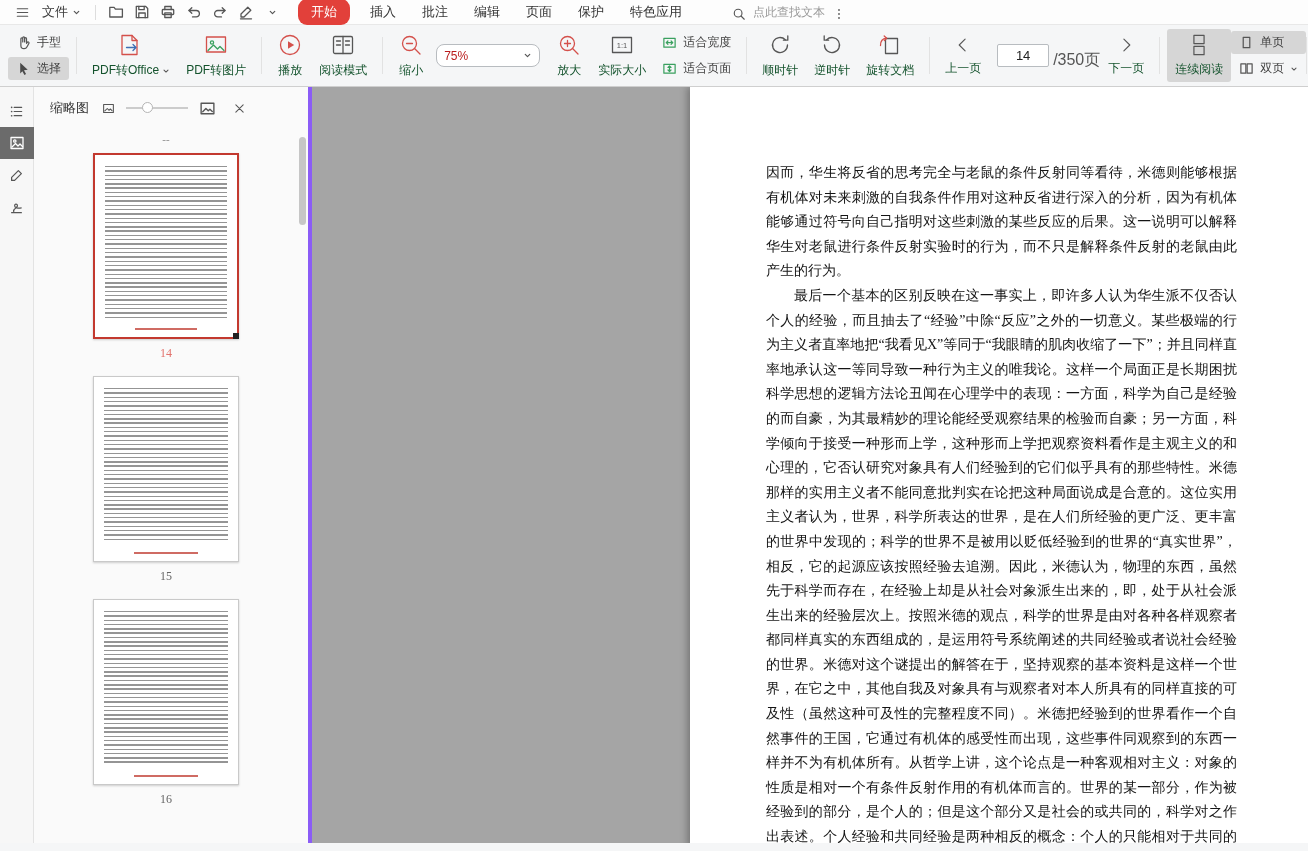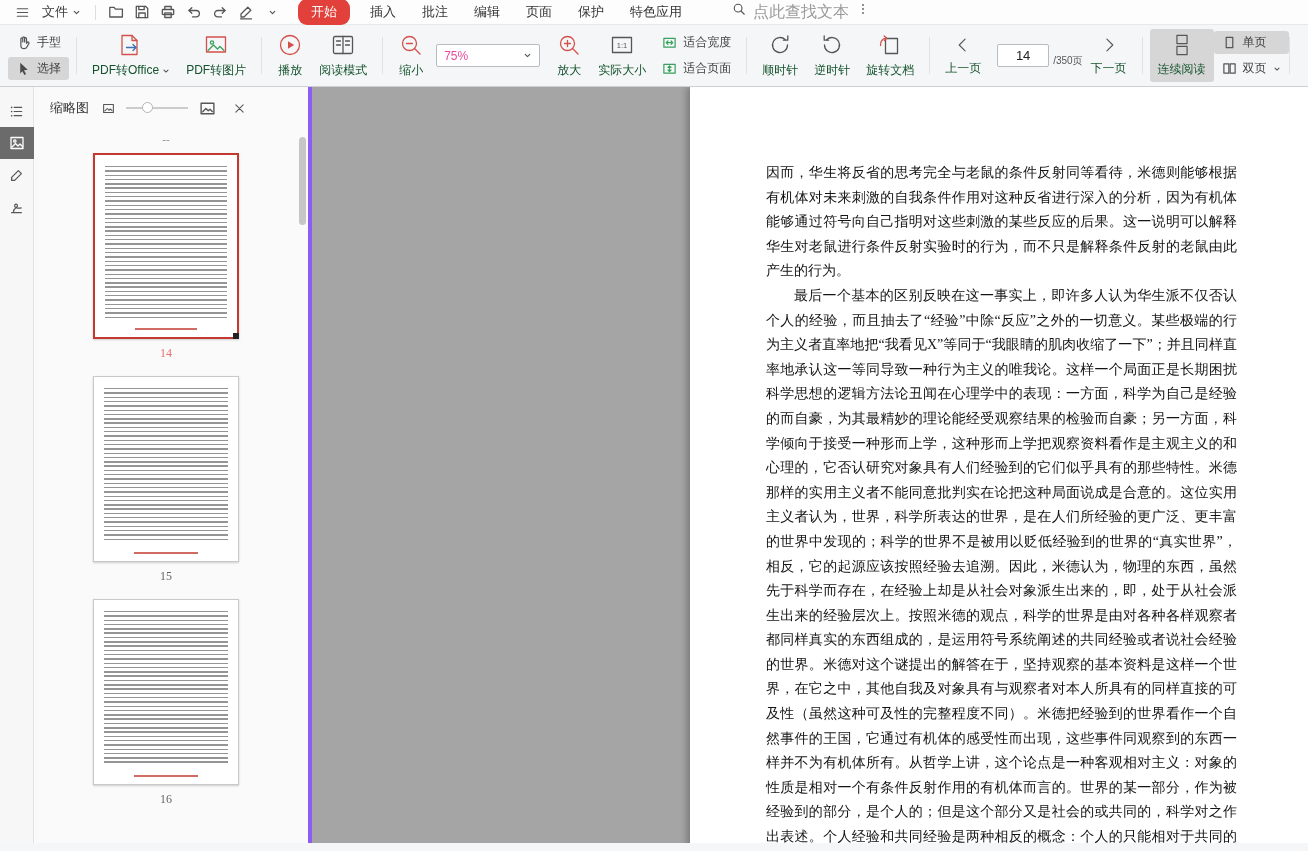--- a/index.html
+++ b/index.html
@@ -10,34 +10,34 @@
   svg.red { stroke:#d4504b; }
   svg.grn { stroke:#3aa05f; }
 
   
   .menubar { height:17px; background:#fdfdfd; border-bottom:1px solid #e8e8e8; display:flex; align-items:center; padding:12px 10px; gap:2px; }
   .mb-btn { display:flex; align-items:center; gap:4px; padding:4px 6px; border-radius:3px; color:#3c3c3c; font-size:13px; cursor:default; }
   .vdiv { width:1px; height:15px; background:#ddd; margin:0 6px; }
   .mb-ic { display:flex; align-items:center; justify-content:center; width:24px; height:22px; border-radius:3px; }
   .tab { padding:4px 12px; font-size:13px; color:#333; border-radius:3px; white-space:nowrap; }
   .tab.active { background:#e2403a; color:#fff; margin:0 6px 0 12px; padding:4px 13px;border-radius:9px; }
-  .searchbox { margin-left:36px; display:flex; align-items:flex-start; gap:7px; color:#9a9a9a; font-size:16px; }
+  .searchbox { margin-left:36px; display:flex; align-items:flex-end; gap:7px; color:#9a9a9a; font-size:12px; }
 
   
   .toolbar { height:62px; background:#f5f6f7; border-bottom:1px solid #cfcfcf; display:flex; align-items:stretch; padding:4px 0 4px 8px; overflow:hidden; white-space:nowrap; }
   .toolbar > * { flex-shrink:0; }
   .tb-big { display:flex; flex-direction:column; align-items:center; justify-content:center; gap:4px; padding:2px 8px; border-radius:3px; font-size:12px; color:#14532d; }
   .tb-big .lblrow { display:flex; align-items:center; gap:3px; }
   .tb-stack { display:flex; flex-direction:column; justify-content:center; gap:3px; }
   .tb-row { display:flex; align-items:center; gap:6px; padding:3px 8px; border-radius:3px; font-size:12px; color:#3f3f3f; }
   .active-gray { background:#d6d6d6; }
   .sep { width:1px; background:#e2e2e2; margin:8px 7px; }
-  .zoom-select { width:104px; height:23px; background:#fff; border:1px solid #b8bcc0; border-radius:2px; display:flex; align-items:center; justify-content:space-between; padding:0 7px; margin:15px 8px 0 4px; font-size:12px; color:#ec4899; }
+  .zoom-select { width:104px; height:23px; background:#fff; border:1px solid #b8bcc0; border-radius:8px; display:flex; align-items:center; justify-content:space-between; padding:0 7px; margin:15px 8px 0 4px; font-size:12px; color:#b91c1c; }
   .page-input { width:52px; height:23px; border:1px solid #b8bcc0; border-radius:2px; background:#fff; text-align:center; font-size:13px; color:#222; margin:15px 4px 0 8px; font-family:inherit; }
-  .page-total { align-self:center; margin-top:10px; color:#555; font-size:10px; }
+  .page-total { align-self:center; margin-top:10px; color:#555; font-size:16px; }
   .bg-btn { margin-left:auto; }
 
   
   .main { display:flex; height:756px; }
   .iconstrip { width:34px; background:#f7f7f7; border-right:1px solid #e3e3e3; display:flex; flex-direction:column; align-items:center; padding-top:8px; }
   .strip-btn { width:34px; height:32px; display:flex; align-items:center; justify-content:center; }
   .strip-btn.active { background:#6b6b6b; }
 
   .panel { width:278px; background:#fafafa; border-right:4px solid #8b5cf6; position:relative;font-family:Liberation Serif, serif; }
   .panel-header { height:42px; display:flex; align-items:center; padding:0 16px; gap:11px; }

